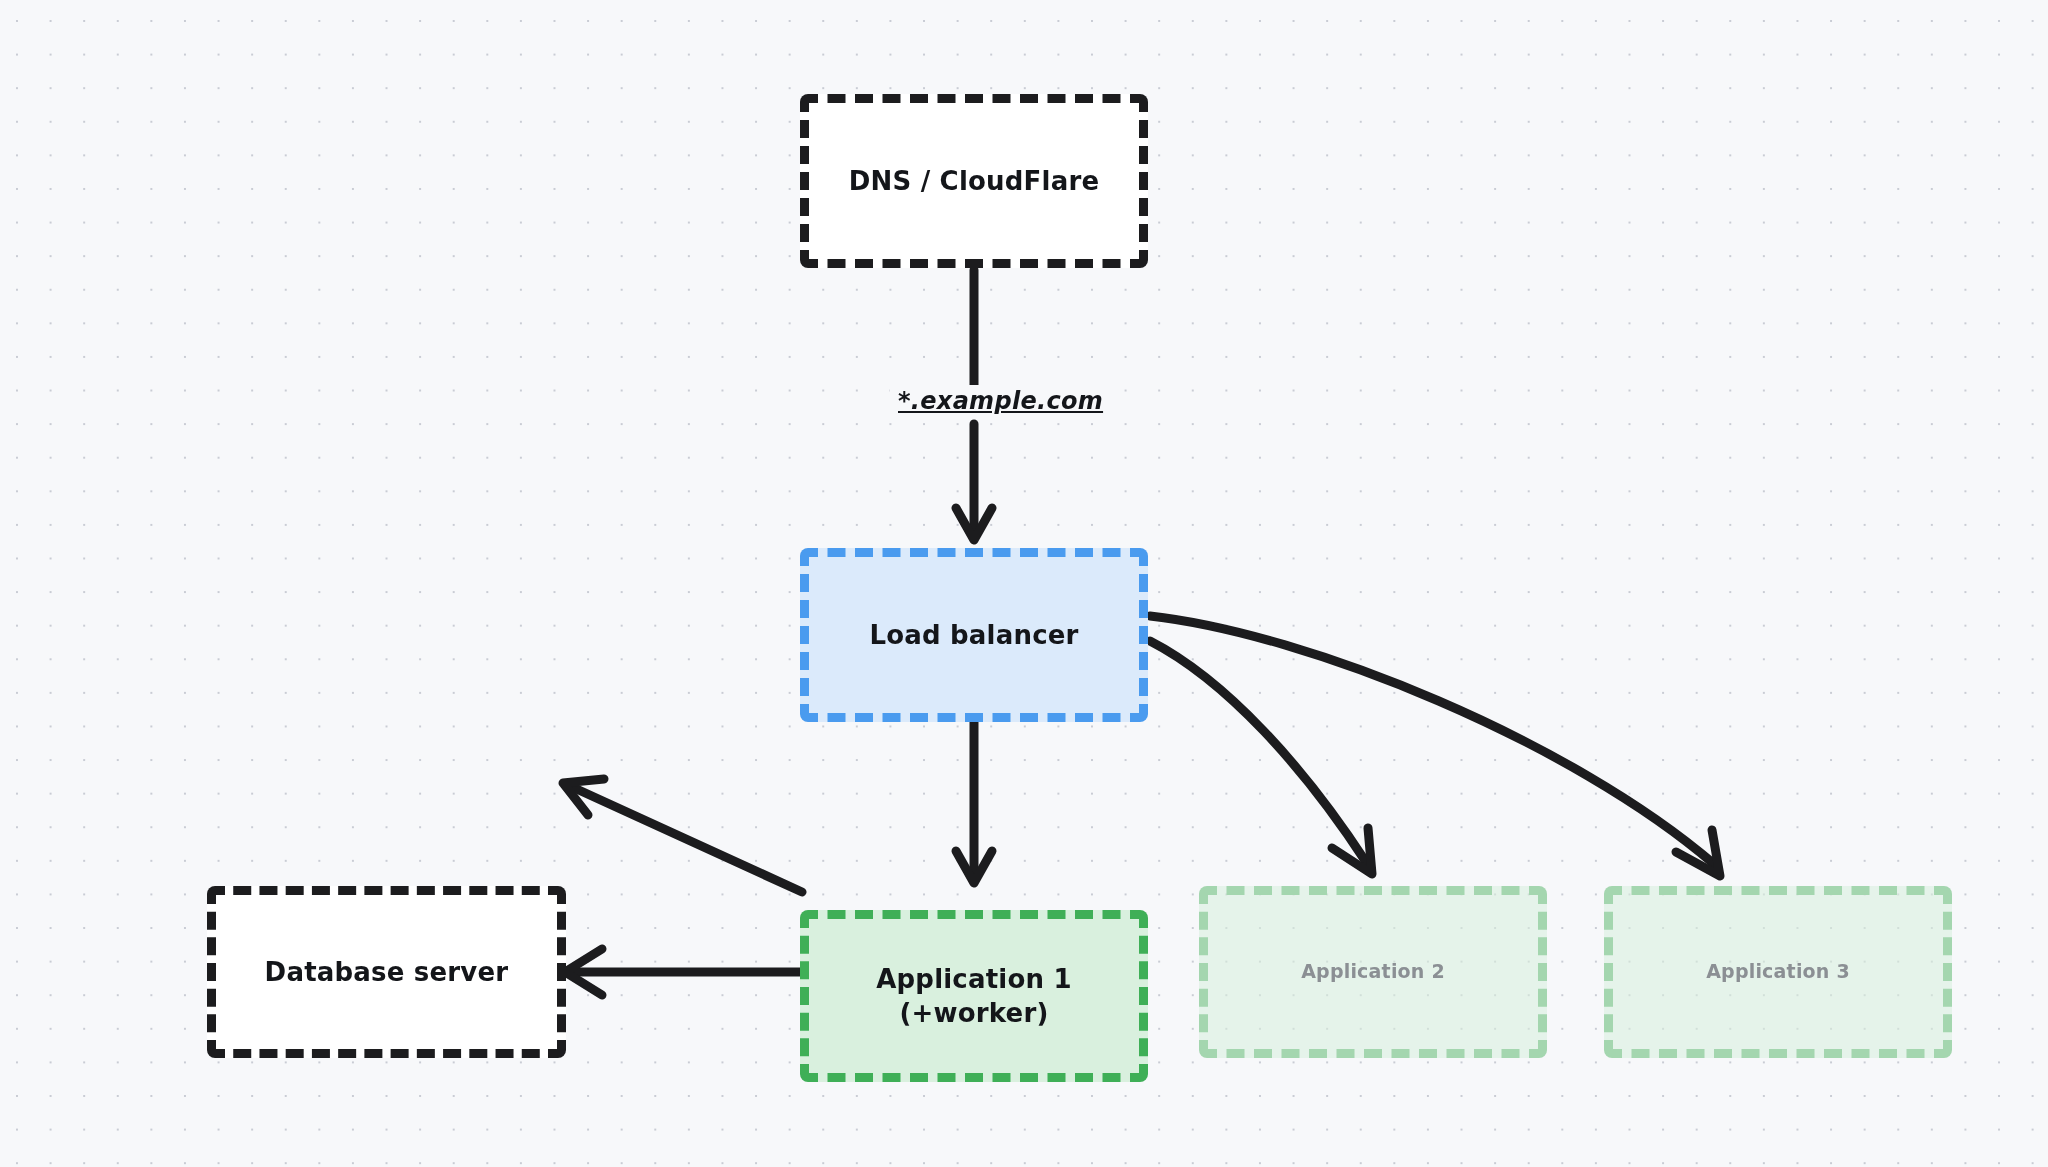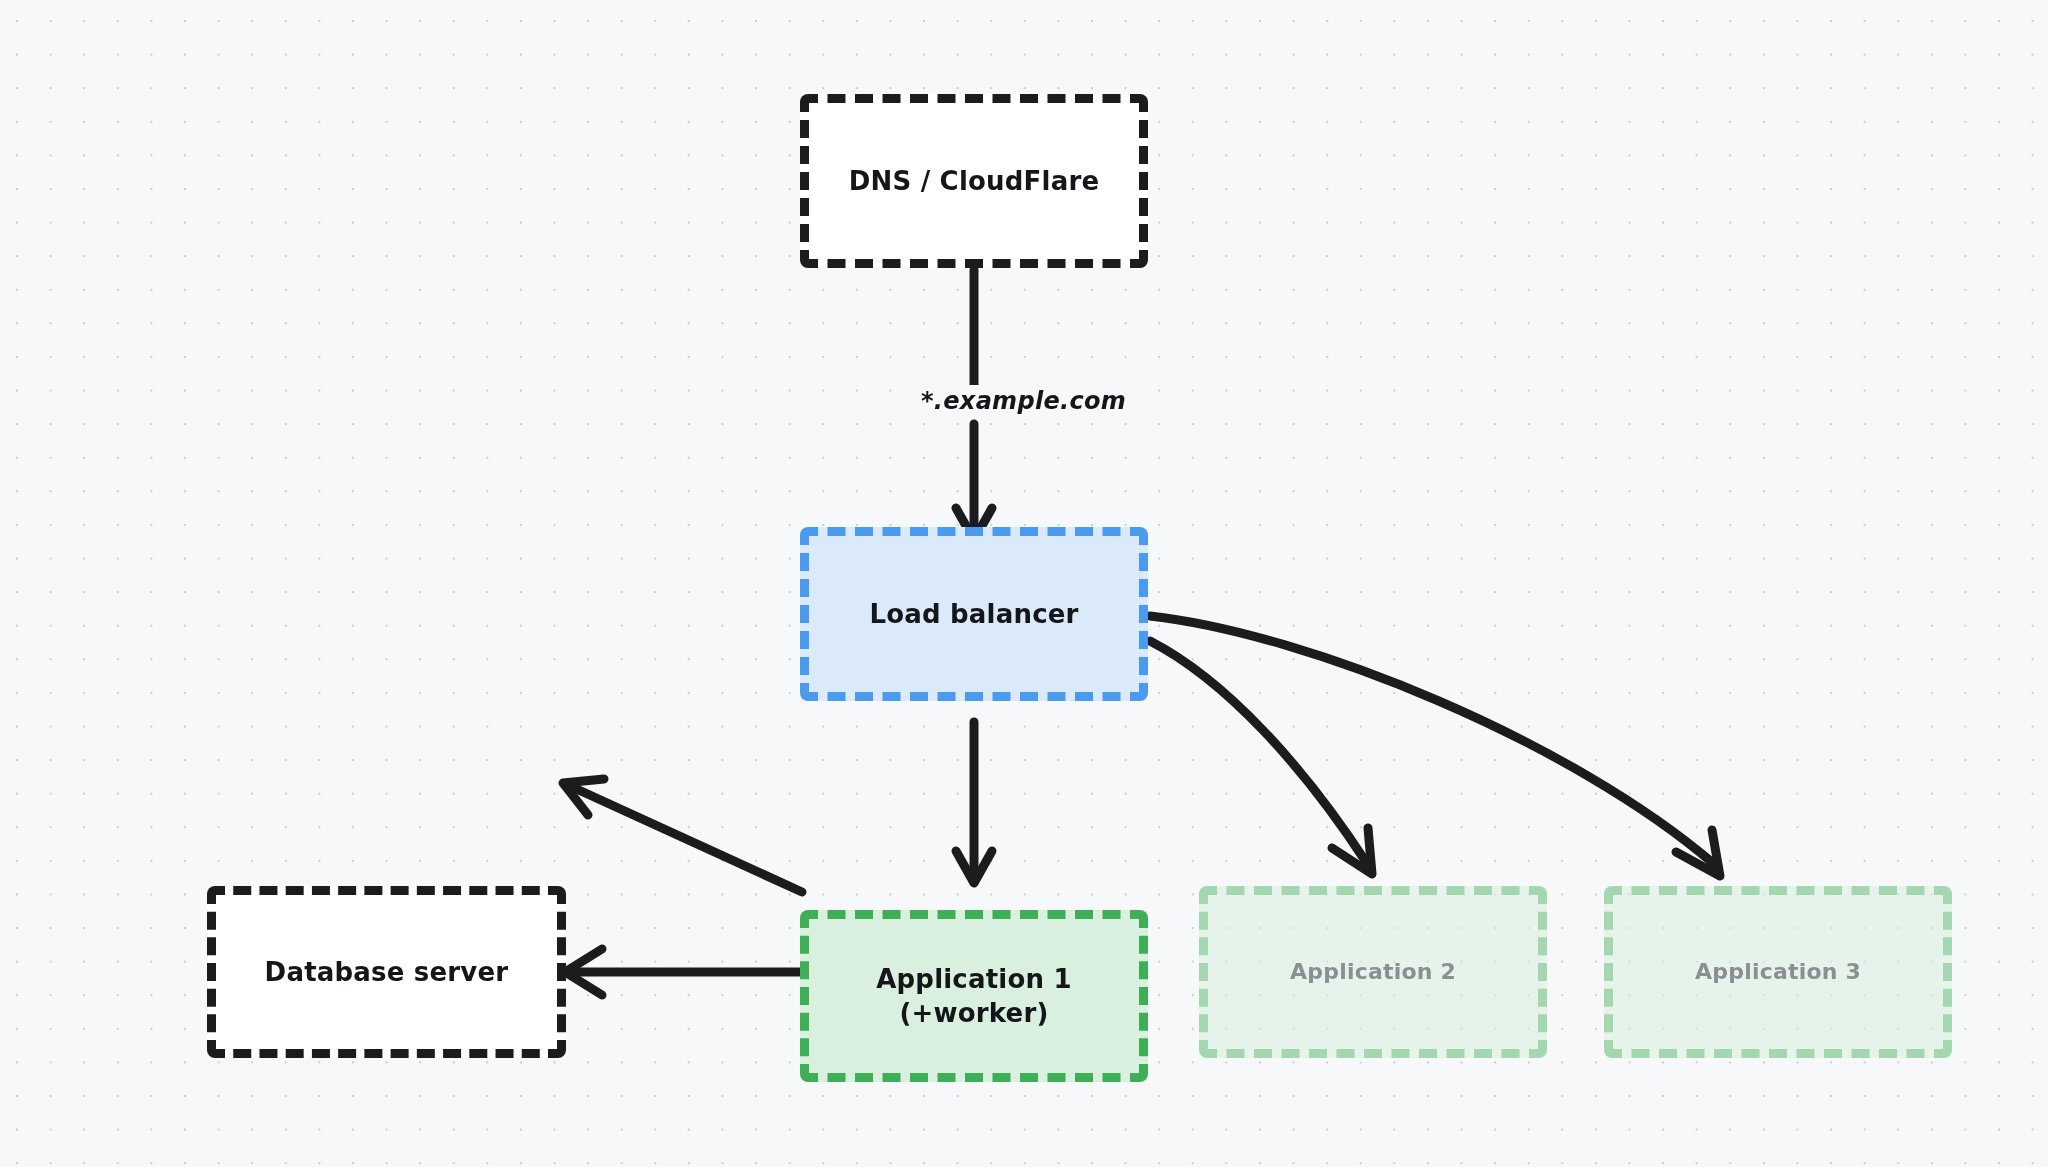--- a/index.html
+++ b/index.html
@@ -68,21 +68,21 @@
     color: #14161a;
     font-size: 26px;
     font-weight: 700;
   }
 
   
   .node.green-ghost {
     border-color: #a4d6af;
     background: rgba(215, 239, 221, 0.55);
     color: #8b8f94;
-    font-size: 22px;
+    font-size: 19px;
     font-weight: 700;
   }
 
   
   .edge-label {
     position: absolute;
     z-index: 7;
     background: #f7f8fa;
     padding: 2px 8px;
     font-size: 24px;
@@ -154,21 +154,21 @@
     <g>
       <path class="arrow-path" d="M 806 972 L 572 972"></path>
       <path class="arrow-head" d="M 602 949 L 565 972 L 602 995"></path>
     </g>
   </svg>
 
   <div class="node plain" style="left:800px; top:94px; width:348px; height:174px;">
     <span class="label">DNS / CloudFlare</span>
   </div>
 
-  <div class="node blue" style="left:800px; top:527px; width:348px; height:174px;">
+  <div class="node blue" style="left:800px; top:548px; width:348px; height:174px;">
     <span class="label">Load balancer</span>
   </div>
 
 
   <div class="node plain" style="left:207px; top:886px; width:359px; height:172px;">
     <span class="label">Database server</span>
   </div>
 
   <div class="node green" style="left:800px; top:910px; width:348px; height:172px;">
     <span class="label">Application 1
@@ -176,15 +176,15 @@
   </div>
 
   <div class="node green-ghost" style="left:1199px; top:886px; width:348px; height:172px;">
     <span class="label">Application 2</span>
   </div>
 
   <div class="node green-ghost" style="left:1604px; top:886px; width:348px; height:172px;">
     <span class="label">Application 3</span>
   </div>
 
-  <div class="edge-label" style="left:913px; top:385px;">*.example.com</div>
+  <div class="edge-label" style="left:890px; top:385px;text-decoration:underline;">*.example.com</div>
 
 </div>
 
 </body></html>

